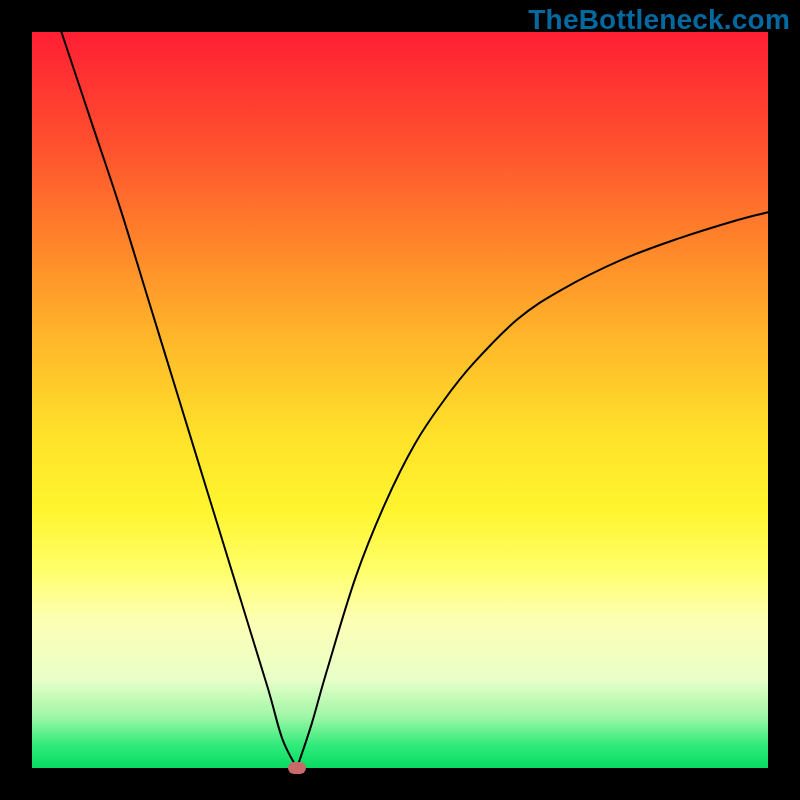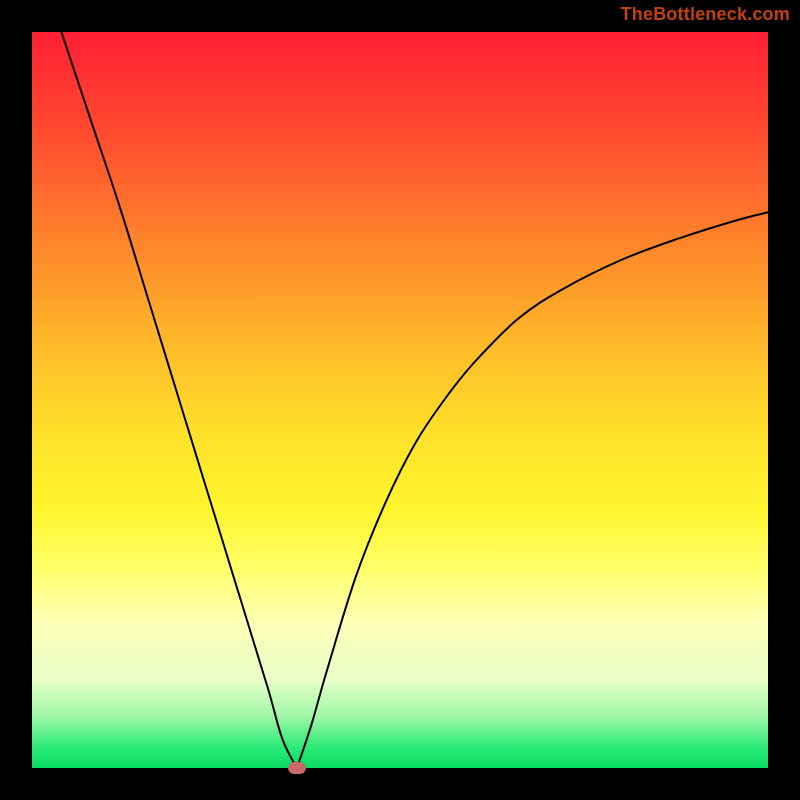--- a/index.html
+++ b/index.html
@@ -8,23 +8,23 @@
     position: relative;
     width: 800px;
     height: 800px;
     background: #000;
   }
   .watermark {
     position: absolute;
     top: 4px;
     right: 10px;
     font-family: Arial, Helvetica, sans-serif;
-    font-size: 18px;
+    font-size: 28px;
     font-weight: 600;
-    color: #c2410c;
+    color: #0369a1;
     letter-spacing: 0.2px;
   }
   .plot-area {
     position: absolute;
     left: 32px;
     top: 32px;
     width: 736px;
     height: 736px;
     background: linear-gradient(to bottom,
       #ff1f34 0%,

